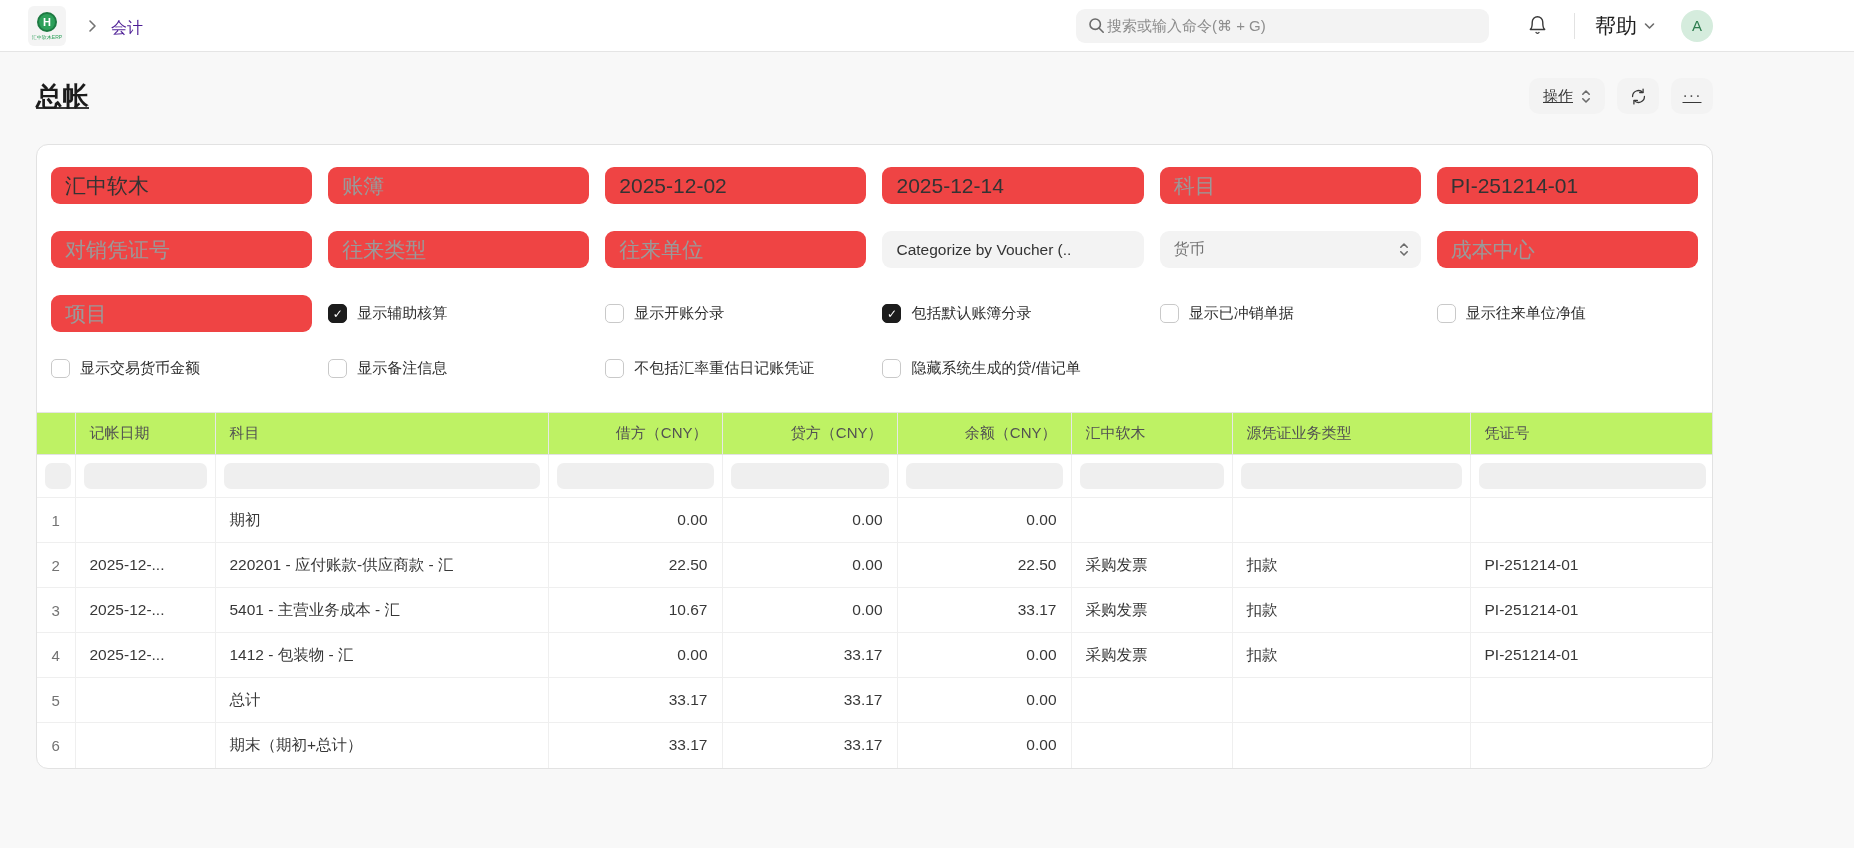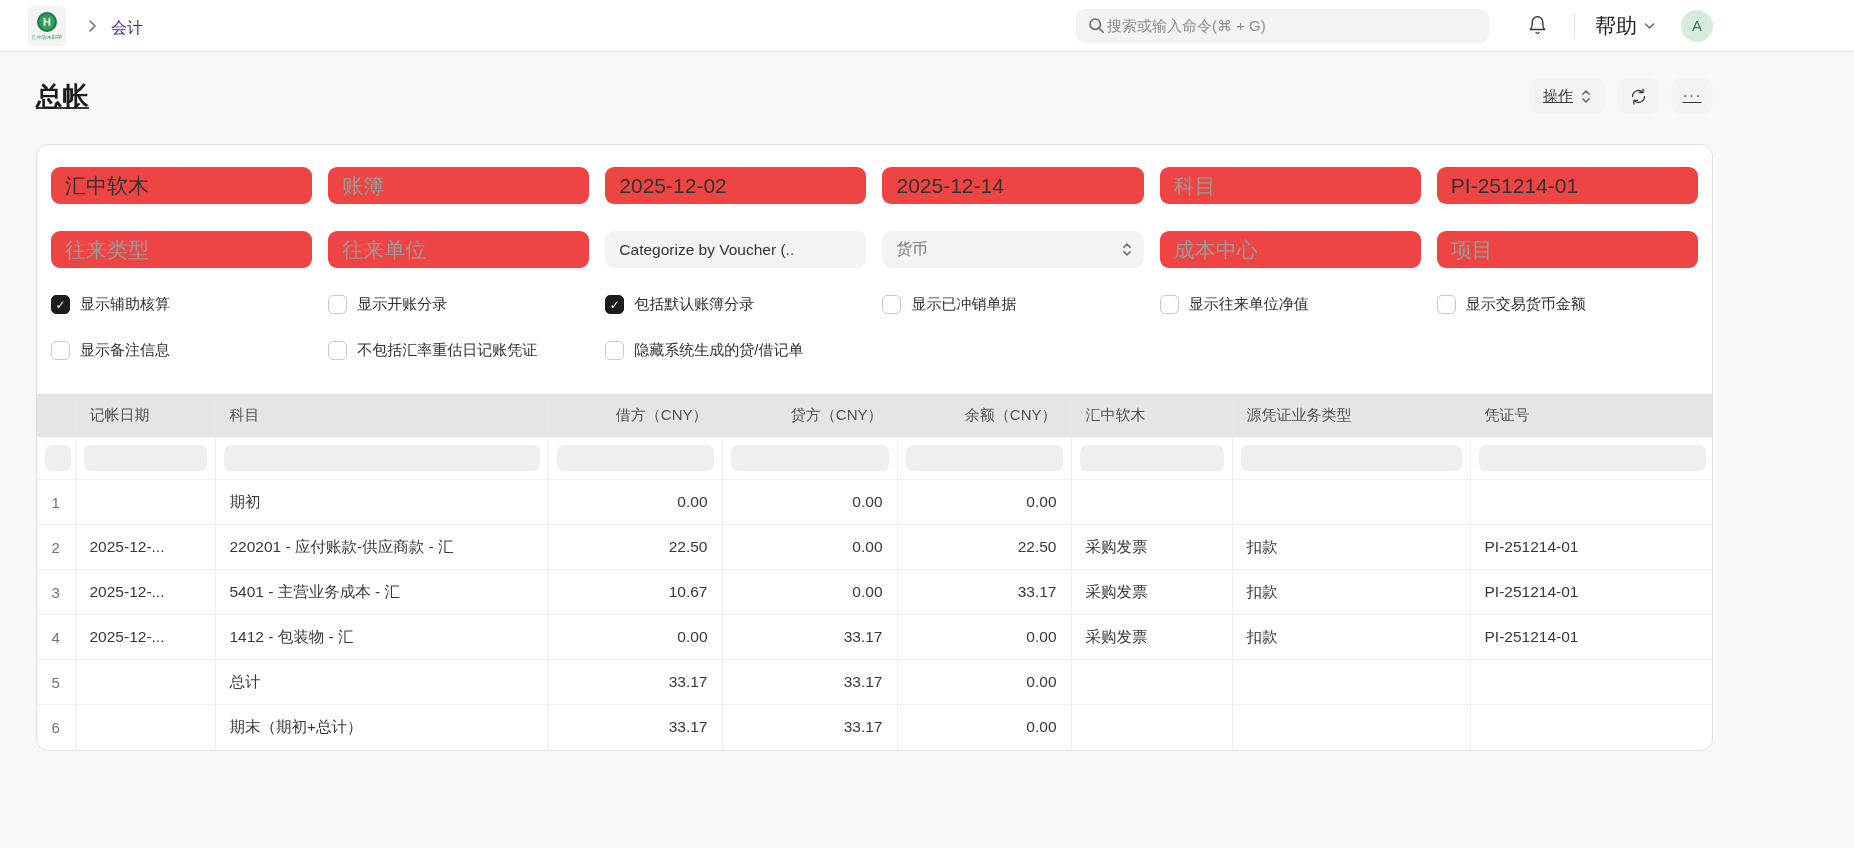--- a/index.html
+++ b/index.html
@@ -110,21 +110,21 @@
     border: 1.5px solid #c9c9c9; background: #fff; flex: none;
     display: flex; align-items: center; justify-content: center;
   }
   .cb .box.checked { background: #1c1c1c; border-color: #1c1c1c; }
   .cb .box.checked::after { content: "✓"; color: #fff; font-size: 12px; font-weight: 700; }
   .cb .cb-label { margin-left: 10px; font-size: 15px; color: #2f2f2f; font-weight: 500; white-space: nowrap; }
 
   
   .report-table { margin-top: 34px; width: 1677px; border-collapse: collapse; table-layout: fixed; }
   .report-table th {
-    height: 42px; background: #e5e5e5; color: #525252;
+    height: 42px; background: #bef264; color: #525252;
     font-size: 15px; font-weight: 500; text-align: left;
     padding: 11px 14px; border-top: 1px solid #e5e5e5; border-bottom: 1px solid #e2e2e2;
     border-right: 1px solid #e7e7e7; white-space: nowrap; overflow: hidden; cursor: pointer;
   }
   .report-table th:last-child { border-right: none; }
   .report-table td {
     height: 45px; padding: 0 14px; font-size: 15.5px; color: #383838;
     border-bottom: 1px solid #efefef; border-right: 1px solid #efefef;
     white-space: nowrap; overflow: hidden;
   }
@@ -223,20 +223,21 @@
 
     <div class="filters">
 
       <input class="pill-input" value="汇中软木" style="">
       <input class="pill-input" placeholder="账簿" style="">
       <input class="pill-input" value="2025-12-02" style="">
       <input class="pill-input" value="2025-12-14" style="">
       <input class="pill-input" placeholder="科目" style="">
       <input class="pill-input" value="PI-251214-01" style="">
 
+      <input class="pill-input" placeholder="对销凭证号" style="">
       <input class="pill-input" placeholder="往来类型" style="">
       <input class="pill-input" placeholder="往来单位" style="">
       <div class="pill-select">
         <span class="value">Categorize by Voucher (..</span>
       </div>
       <div class="pill-select">
         <span class="value placeholder">货币</span>
         <svg class="stroke dim" width="10" height="15" viewBox="0 0 10 15">
             <path d="M1.8 5.2L5 2l3.2 3.2"></path>
             <path d="M1.8 9.8L5 13l3.2-3.2"></path>

